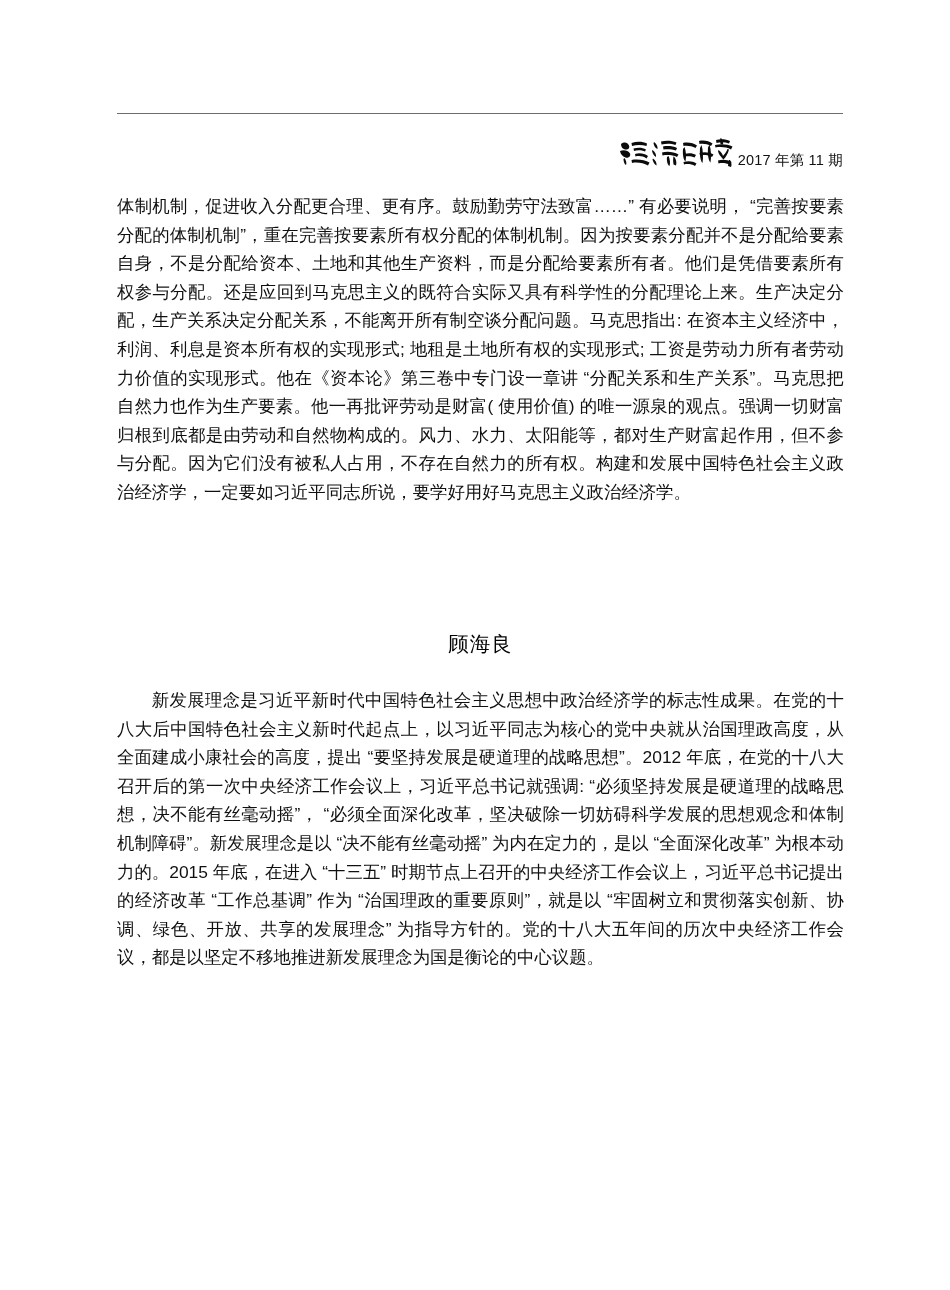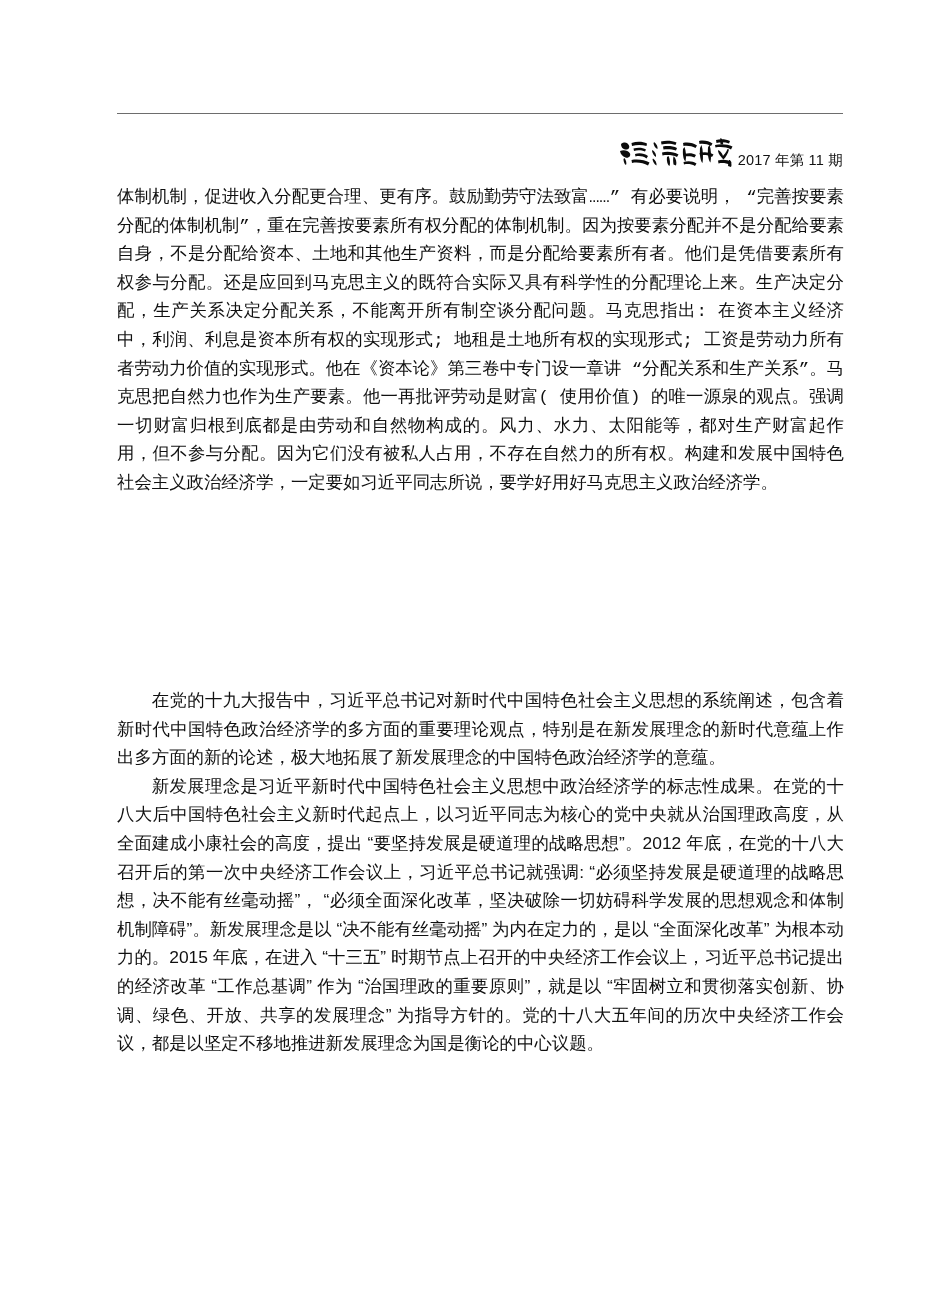--- a/index.html
+++ b/index.html
@@ -101,21 +101,21 @@
     top: 629px;
     width: 727px;
     text-align: center;
     font-size: 20.5px;
     line-height: 30px;
     color: #000;
     letter-spacing: 1px;
   }
 
   
-  .seg-top   { position: absolute; left: 117px; top: 184px;  width: 727px; font-family: Liberation Mono, monospace; }
+  .seg-top   { position: absolute; left: 117px; top: 192px;  width: 727px; }
   .seg-body  { position: absolute; left: 117px; top: 686px;  width: 727px; }
 </style>
 </head>
 <body>
 
 <div class="page">
 
   <div class="header-rule"></div>
 
   <div class="header-block">
@@ -158,19 +158,19 @@
       </g>
     </svg>
     <span class="issue-text">2017 年第 11 期</span>
   </div>
 
   <div class="seg-top">
     <p class="para">体制机制，促进收入分配更合理、更有序。鼓励勤劳守法致富……” 有必要说明， “完善按要素分配的体制机制”，重在完善按要素所有权分配的体制机制。因为按要素分配并不是分配给要素自身，不是分配给资本、土地和其他生产资料，而是分配给要素所有者。他们是凭借要素所有权参与分配。还是应回到马克思主义的既符合实际又具有科学性的分配理论上来。生产决定分配，生产关系决定分配关系，不能离开所有制空谈分配问题。马克思指出: 在资本主义经济中，利润、利息是资本所有权的实现形式; 地租是土地所有权的实现形式; 工资是劳动力所有者劳动力价值的实现形式。他在《资本论》第三卷中专门设一章讲 “分配关系和生产关系”。马克思把自然力也作为生产要素。他一再批评劳动是财富( 使用价值) 的唯一源泉的观点。强调一切财富归根到底都是由劳动和自然物构成的。风力、水力、太阳能等，都对生产财富起作用，但不参与分配。因为它们没有被私人占用，不存在自然力的所有权。构建和发展中国特色社会主义政治经济学，一定要如习近平同志所说，要学好用好马克思主义政治经济学。</p>
   </div>
 
 
+  <div class="article-author">顾海良</div>
 
   <div class="seg-body">
-    <p class="para indent">在党的十九大报告中，习近平总书记对新时代中国特色社会主义思想的系统阐述，包含着新时代中国特色政治经济学的多方面的重要理论观点，特别是在新发展理念的新时代意蕴上作出多方面的新的论述，极大地拓展了新发展理念的中国特色政治经济学的意蕴。</p>
     <p class="para indent">新发展理念是习近平新时代中国特色社会主义思想中政治经济学的标志性成果。在党的十八大后中国特色社会主义新时代起点上，以习近平同志为核心的党中央就从治国理政高度，从全面建成小康社会的高度，提出 “要坚持发展是硬道理的战略思想”。2012 年底，在党的十八大召开后的第一次中央经济工作会议上，习近平总书记就强调: “必须坚持发展是硬道理的战略思想，决不能有丝毫动摇”， “必须全面深化改革，坚决破除一切妨碍科学发展的思想观念和体制机制障碍”。新发展理念是以 “决不能有丝毫动摇” 为内在定力的，是以 “全面深化改革” 为根本动力的。2015 年底，在进入 “十三五” 时期节点上召开的中央经济工作会议上，习近平总书记提出的经济改革 “工作总基调” 作为 “治国理政的重要原则”，就是以 “牢固树立和贯彻落实创新、协调、绿色、开放、共享的发展理念” 为指导方针的。党的十八大五年间的历次中央经济工作会议，都是以坚定不移地推进新发展理念为国是衡论的中心议题。</p>
   </div>
 
 </div>
 
 </body></html>

